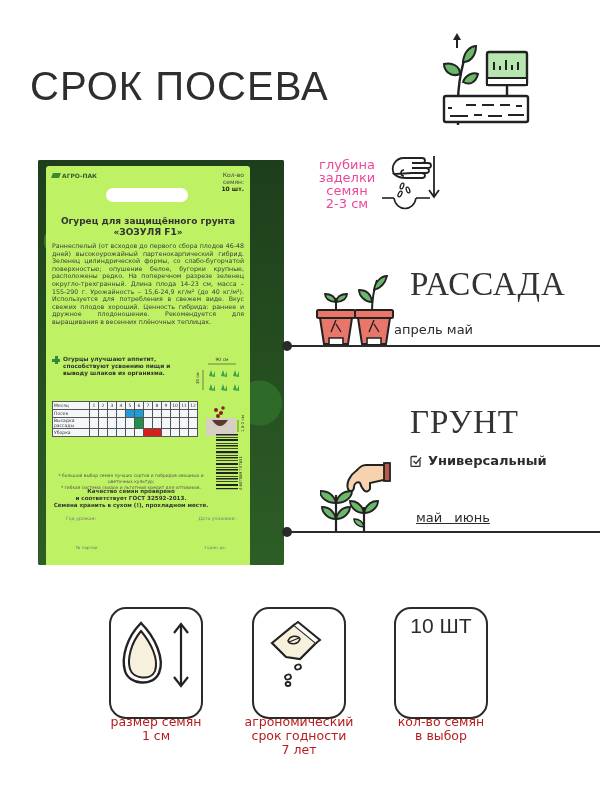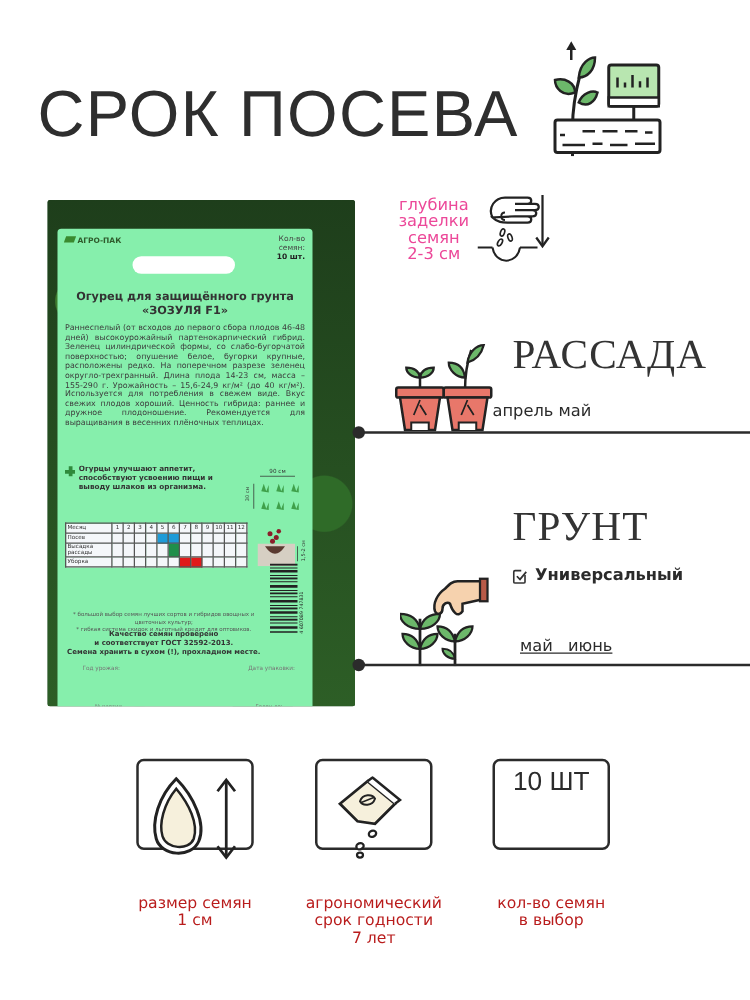--- a/index.html
+++ b/index.html
@@ -1,33 +1,33 @@
 <!DOCTYPE html>
 <html><head>
 <meta charset="utf-8">
 <style>
   html, body { margin:0; padding:0; }
   body { width:600px; height:800px; background:#ffffff; position:relative; overflow:hidden; font-family:"DejaVu Sans", sans-serif; color:#2b2b2b; }
   .abs { position:absolute; }
 
   
-  .title { left:30px; top:66px; font-family:"Liberation Sans", sans-serif; font-size:52px; letter-spacing:1px; color:#2e2e2e; line-height:1; }
+  .title { left:30px; top:66px; font-family:"Liberation Sans", sans-serif; font-size:40px; letter-spacing:1px; color:#2e2e2e; line-height:1; }
   .header-icon { left:438px; top:30px; width:100px; height:95px; }
 
   
   .packet { left:38px; top:160px; width:246px; height:405px; background:#1f4a22; border-radius:2px; overflow:hidden; }
   .packet-bg { left:0; top:0; width:100%; height:100%;
     background:
       radial-gradient(circle at 10% 20%, #3c7a2d 0 18px, transparent 19px),
       radial-gradient(circle at 90% 60%, #2f6b28 0 22px, transparent 23px),
       radial-gradient(circle at 30% 95%, #4a8a33 0 20px, transparent 21px),
       radial-gradient(circle at 70% 98%, #244f1f 0 25px, transparent 26px),
       linear-gradient(180deg,#1e3e1b,#2d5e26);
   }
-  .packet-card { left:8px; top:23px; width:204px; height:484px; background:#86efac; border-radius:3px; }
+  .packet-card { left:8px; top:6px; width:204px; height:484px; background:#bef264; border-radius:3px; }
   .brand { left:6px; top:6px; font-size:6px; color:#2f5b2c; font-weight:bold; }
   .brand-mark { display:inline-block; width:8px; height:5px; background:#3a8a2f; margin-right:2px; transform:skewX(-20deg); }
   .qty { right:6px; top:5px; font-size:6px; text-align:right; color:#444; line-height:7px; }
   .qty b { color:#222; }
   .hanger { left:60px; top:22px; width:82px; height:14px; background:#ffffff; border-radius:7px; }
   .pk-title { left:0; width:204px; top:50px; text-align:center; font-size:9px; font-weight:bold; color:#333; line-height:11px; }
   .pk-desc { left:6px; width:192px; top:76px; font-size:6.3px; line-height:7.6px; color:#3c3c3c; text-align:justify; }
   .pk-plus { left:6px; top:190px; width:8px; height:8px; }
   .pk-plus:before, .pk-plus:after { content:""; position:absolute; background:#2f8a3c; }
   .pk-plus:before { left:3px; top:0; width:2.5px; height:8px; }
@@ -60,21 +60,21 @@
   .grunt-months { left:416px; top:510px; word-spacing:8px;text-decoration:underline; }
   .soil-type { left:410px; top:453px; font-size:13px; color:#2b2b2b; display:flex; align-items:center; gap:6px;font-weight:bold; }
   .check-box { width:12px; height:12px; }
 
   .timeline { left:286px; height:2px; width:314px; background:#2b2b2b; }
   .timeline-dot { width:10px; height:10px; border-radius:50%; background:#2b2b2b; }
   .pots-icon { left:315px; top:272px; width:80px; height:74px; }
   .plants-icon { left:320px; top:455px; width:100px; height:78px; }
 
   
-  .feature-box { width:94px; height:73px; border:2.4px solid #2b2b2b; border-radius:6px; box-sizing:border-box; background:#fff; }
+  .feature-box { width:94px; height:112px; border:2.4px solid #2b2b2b; border-radius:17px; box-sizing:border-box; background:#fff; }
   .feature-label { font-size:12.5px; line-height:14px; text-align:center; color:#b91c1c; width:150px; }
   .ten-pcs { width:100%; text-align:center; font-family:"Liberation Sans", sans-serif; font-size:21px; color:#2b2b2b; line-height:94px; margin-top:-30px; }
 </style>
 </head>
 <body>
 
 <div class="abs title">СРОК ПОСЕВА</div>
 <svg class="abs header-icon" viewBox="0 0 100 95">
 
   <line x1="19" y1="8" x2="19" y2="18" stroke="#222" stroke-width="2"></line>

